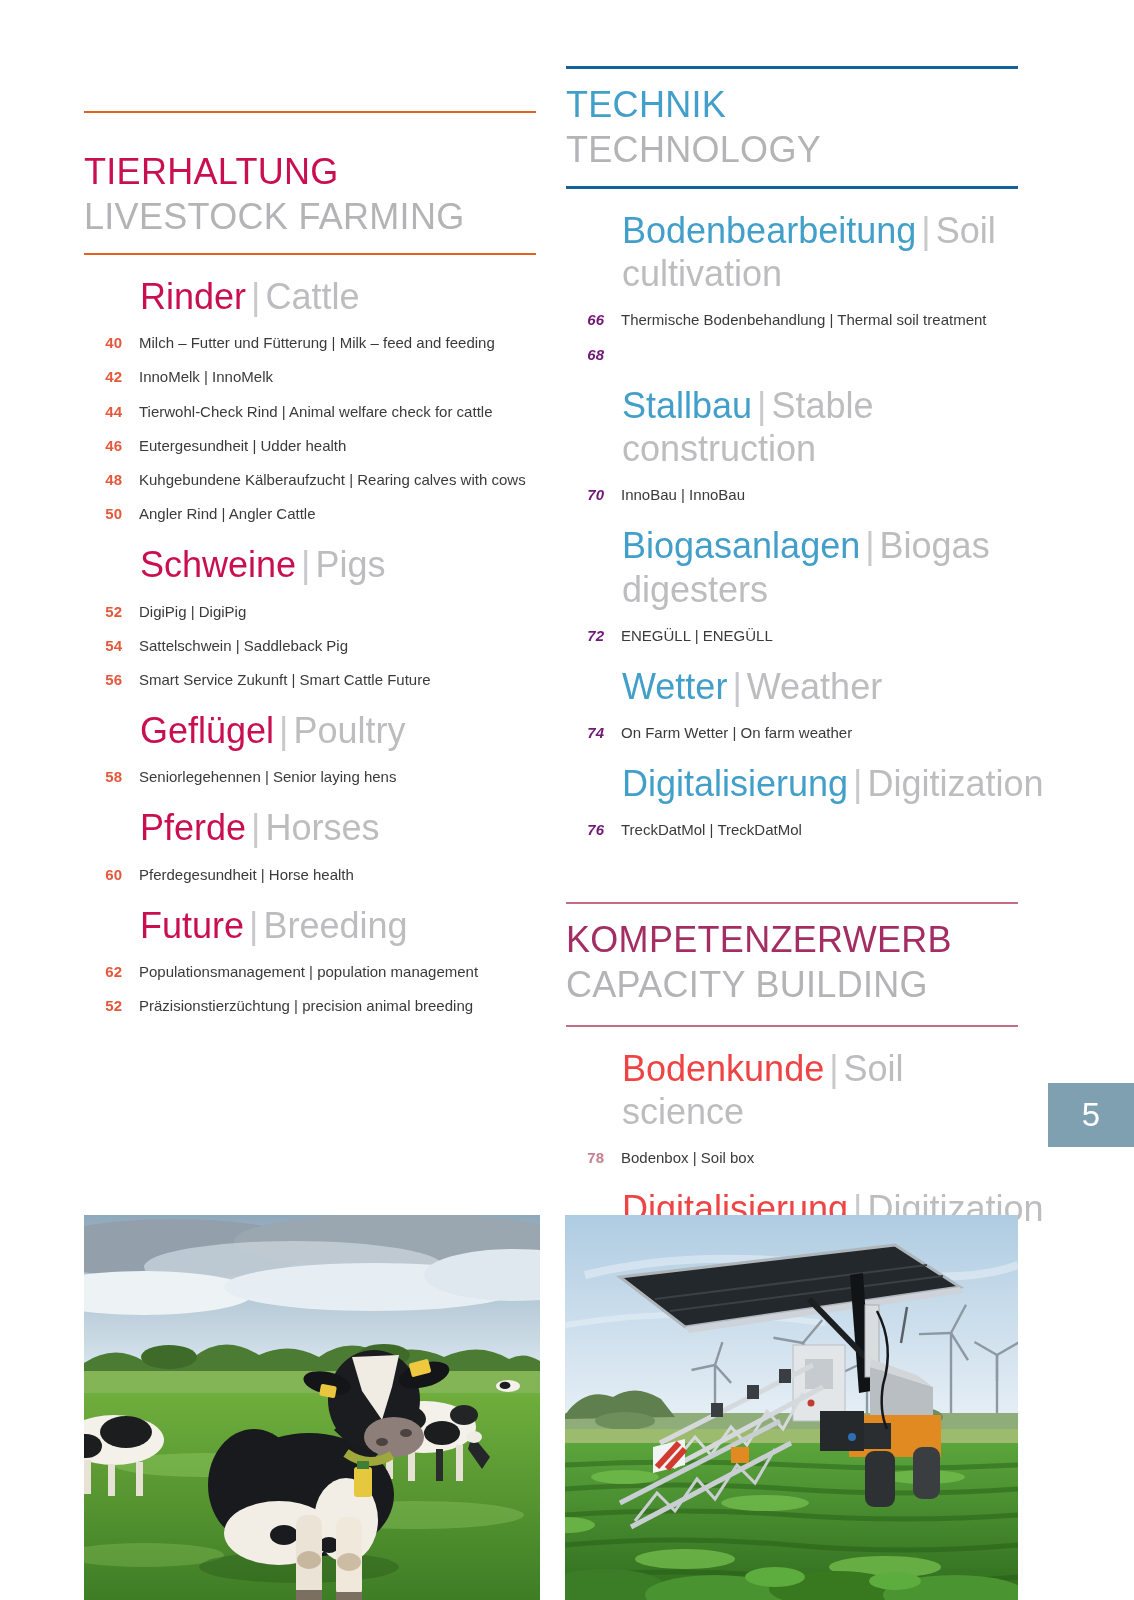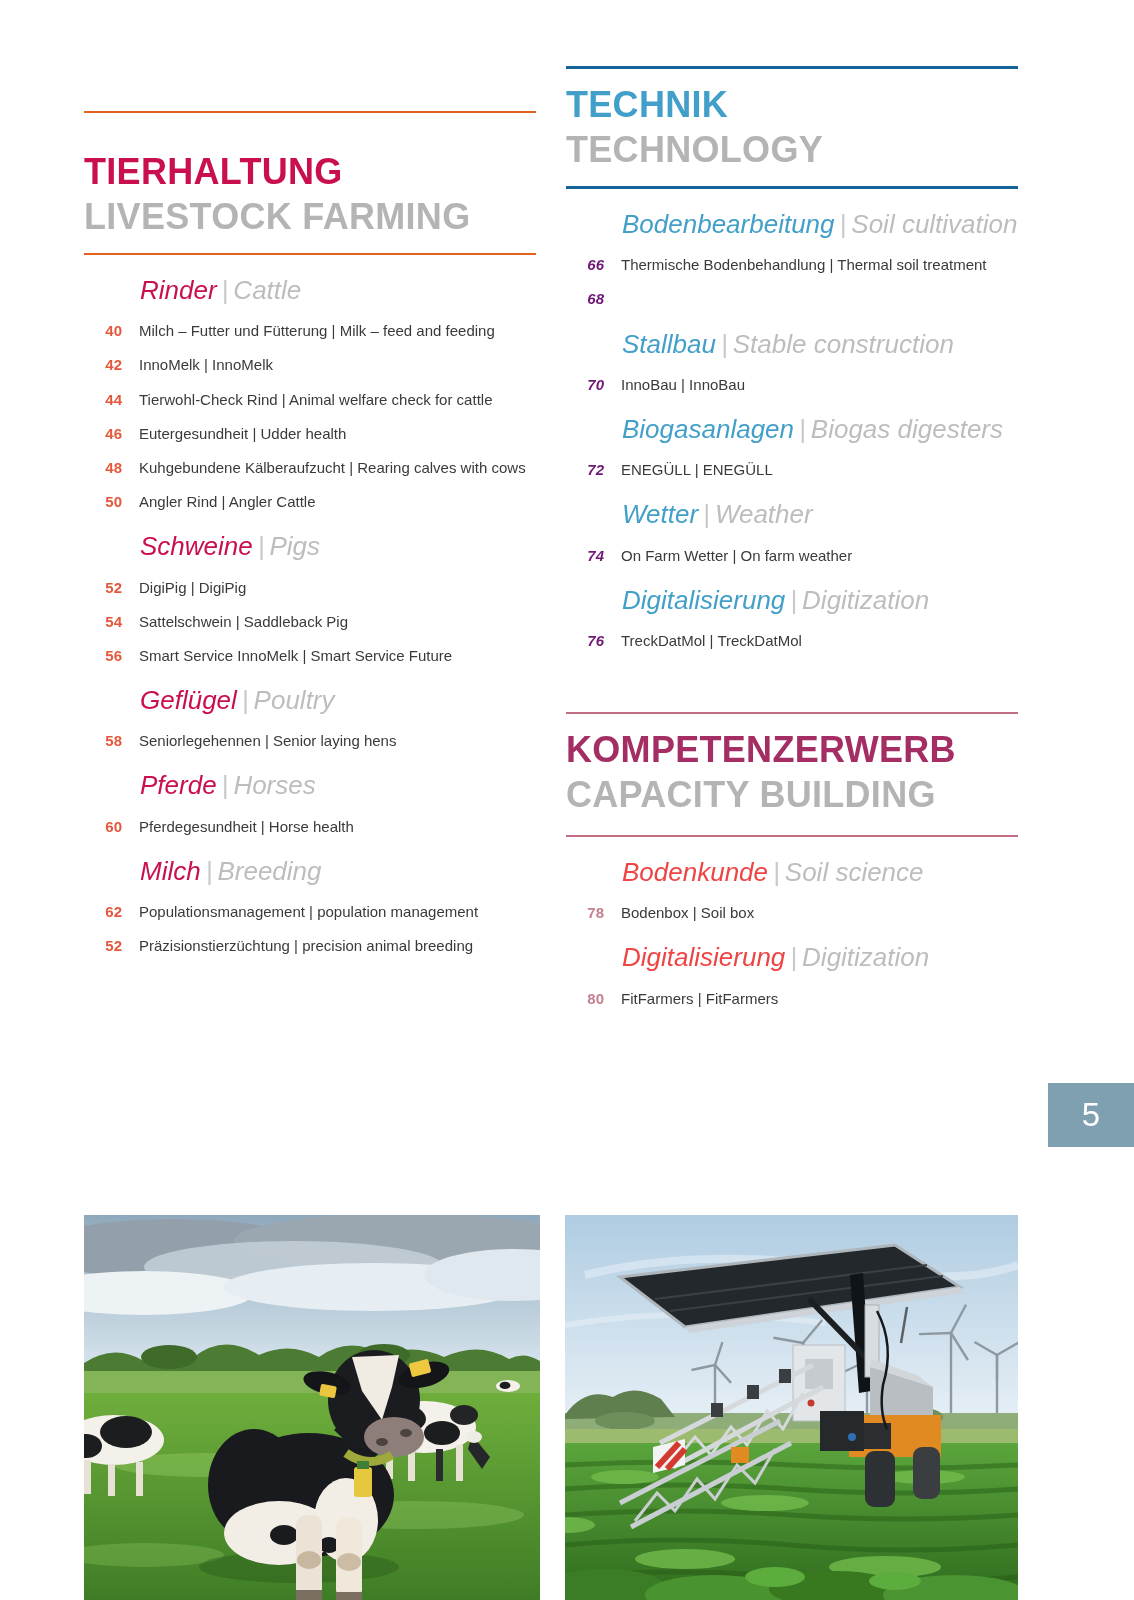--- a/index.html
+++ b/index.html
@@ -10,28 +10,28 @@
   .col { position:absolute; top:0; }
   .col-left  { left:84px;  width:452px; padding-top:111px; }
   .col-right { left:566px; width:452px; padding-top:66px; }
 
   .rule { height:2px; background:#E2611F; }
   .sec-technik .rule { height:3px; background:#16639B; }
   .sec-komp .rule { height:2px; background:#C26D82; }
   .rule-b { margin-top:14px; }
   .sec-komp .rule-b { margin-top:18px; }
 
-  .sec-title { margin:13px 0 0 0; font-size:36px; font-weight:700; line-height:1.25; letter-spacing:0.3px; }
+  .sec-title { margin:13px 0 0 0; font-size:36px; font-weight:400; line-height:1.25; letter-spacing:0.3px; }
   .sec-title span { display:block; }
   .t-en { color:#B4B4B6; }
   .sec-livestock .t-de { color:#C90F50;margin-top:36px; }
   .sec-technik  .t-de { color:#429FC9; }
   .sec-komp     .t-de { color:#A42E63; }
 
-  .group-heading { margin:20px 0 0 56px; font-size:26px; font-style:italic; line-height:1.2; }
+  .group-heading { margin:20px 0 0 56px; font-size:36px; line-height:1.2; }
   .gh-div { color:#C9C9CB; padding:0 5px; }
   .gh-en  { color:#BDBDBF; }
   .sec-livestock .gh-de { color:#C90F50; }
   .sec-technik  .gh-de { color:#429FC9; }
   .sec-komp     .gh-de { color:#ef4444; }
 
   .toc-item { display:flex; align-items:flex-start; margin-top:15px; font-size:15px; line-height:1.28; color:#3A3A3C; }
   .toc-no { flex:0 0 38px; text-align:right; margin-right:17px; font-weight:700; }
   .sec-livestock .toc-no { color:#E4583C; }
   .sec-technik  .toc-no { color:#701a75;font-style:italic; }
@@ -99,41 +99,41 @@
       <div class="toc-item">
         <span class="toc-no">52</span>
         <span class="toc-label">DigiPig | DigiPig</span>
       </div>
       <div class="toc-item">
         <span class="toc-no">54</span>
         <span class="toc-label">Sattelschwein | Saddleback Pig</span>
       </div>
       <div class="toc-item">
         <span class="toc-no">56</span>
-        <span class="toc-label">Smart Service InnoMelk | Smart Service Future</span>
+        <span class="toc-label">Smart Service Zukunft | Smart Cattle Future</span>
       </div>
 
       <div class="group-heading">
         <span class="gh-de">Geflügel</span><span class="gh-div">|</span><span class="gh-en">Poultry</span>
       </div>
       <div class="toc-item">
         <span class="toc-no">58</span>
         <span class="toc-label">Seniorlegehennen | Senior laying hens</span>
       </div>
 
       <div class="group-heading">
         <span class="gh-de">Pferde</span><span class="gh-div">|</span><span class="gh-en">Horses</span>
       </div>
       <div class="toc-item">
         <span class="toc-no">60</span>
         <span class="toc-label">Pferdegesundheit | Horse health</span>
       </div>
 
       <div class="group-heading">
-        <span class="gh-de">Milch</span><span class="gh-div">|</span><span class="gh-en">Breeding</span>
+        <span class="gh-de">Future</span><span class="gh-div">|</span><span class="gh-en">Breeding</span>
       </div>
       <div class="toc-item">
         <span class="toc-no">62</span>
         <span class="toc-label">Populationsmanagement | population management</span>
       </div>
       <div class="toc-item">
         <span class="toc-no">52</span>
         <span class="toc-label">Präzisionstierzüchtung | precision animal breeding</span>
       </div>
     </section>

